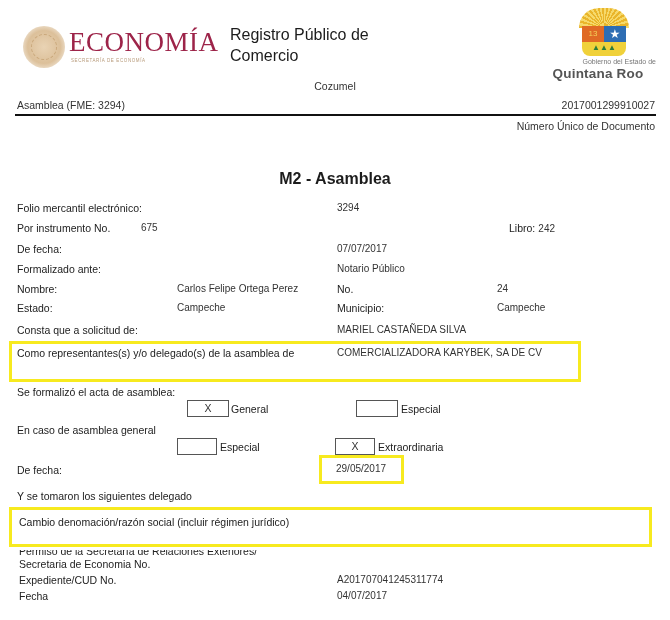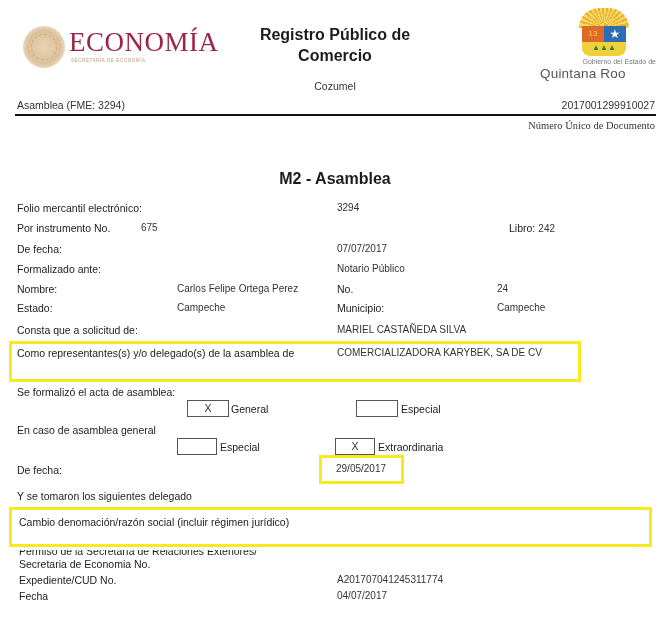--- a/index.html
+++ b/index.html
@@ -9,36 +9,36 @@
 
   
   .seal { position: absolute; left: 23px; top: 26px; width: 42px; height: 42px; border-radius: 50%;
           background: radial-gradient(circle, #e9d3b4 0%, #dcc09a 55%, #e8d6bd 70%, #f3e8d8 100%); }
   .seal-inner { position: absolute; left: 8px; top: 8px; width: 26px; height: 26px; border-radius: 50%;
                 border: 1px dashed #c9a77a; }
   .eco-title { position: absolute; left: 69px; top: 27px; font-family: "Liberation Serif", serif; font-size: 27px;
                color: #9d2449; letter-spacing: 0.5px; }
   .eco-sub { position: absolute; left: 71px; top: 58px; font-size: 4.5px; color: #b79a7a; letter-spacing: 0.6px; }
 
-  .reg-title { position: absolute; left: 230px; top: 24px; width: 210px; text-align: center; font-size: 16px; font-weight: bold; line-height: 21px; color: #1c1c1c; }
+  .reg-title { position: absolute; left: 230px; top: 24px; width: 210px; text-align: left; font-size: 16px; font-weight: normal; line-height: 21px; color: #1c1c1c; }
   .reg-city { position: absolute; left: 230px; top: 80px; width: 210px; text-align: center; font-size: 10.5px; color: #333; }
 
   .qroo-shield { position: absolute; left: 579px; top: 8px; width: 50px; height: 48px; }
   .qroo-sun { position: absolute; left: 0; top: 0; width: 50px; height: 20px; border-radius: 25px 25px 0 0;
               background: repeating-conic-gradient(from 270deg at 50% 100%, #e9b52a 0deg 6deg, #f6d96a 6deg 12deg); }
   .qroo-q1 { position: absolute; left: 3px; top: 18px; width: 22px; height: 20px; background: #e06a25; color: #f3d25a; font-size: 8px; text-align:center; line-height:16px; }
   .qroo-q2 { position: absolute; left: 25px; top: 18px; width: 22px; height: 16px; background: #2d6db3; color: #fff; font-size: 12px; text-align:center; line-height:16px; }
   .qroo-q3 { position: absolute; left: 3px; top: 34px; width: 44px; height: 14px; background: #f0d13a; color: #2d7d3a; font-size: 8px; text-align:center; line-height:12px; border-radius: 0 0 8px 8px; }
   .qroo-gob { position: absolute; left: 540px; top: 58px; width: 116px; text-align: right; font-size: 7px; color: #777; }
-  .qroo-name { position: absolute; left: 540px; top: 66px; width: 116px; text-align: left; font-size: 13.5px; font-weight: normal; color: #555; letter-spacing: 0.2px; }
+  .qroo-name { position: absolute; left: 540px; top: 66px; width: 116px; text-align: center; font-size: 13.5px; font-weight: bold; color: #555; letter-spacing: 0.2px; }
 
   .hdr-left { left: 17px; top: 99px; font-size: 10.5px; color: #333; }
   .hdr-right { right: 15px; top: 99px; font-size: 10.5px; color: #333; text-align: right; }
   .hdr-rule { position: absolute; left: 15px; top: 114px; width: 641px; height: 2px; background: #111; }
-  .hdr-nud { right: 15px; top: 120px; font-size: 10.5px; color: #333; font-family: Liberation Serif, serif; }
+  .hdr-nud { right: 15px; top: 120px; font-size: 10.5px; color: #333; }
 
   .doc-title { position: absolute; left: 0; width: 670px; top: 170px; text-align: center; font-size: 16px; font-weight: bold; color: #1c1c1c; }
 
   .lbl { font-weight: normal; font-size: 10.5px; color: #222; }
   .val { font-size: 10px; color: #333; }
 
   .hl { position: absolute; border: 3px solid #f7ea1f; }
 
   .cbox { position: absolute; border: 1px solid #555; height: 17px; font-size: 10.5px; text-align: center; line-height: 15px; color: #333; }
 </style>

